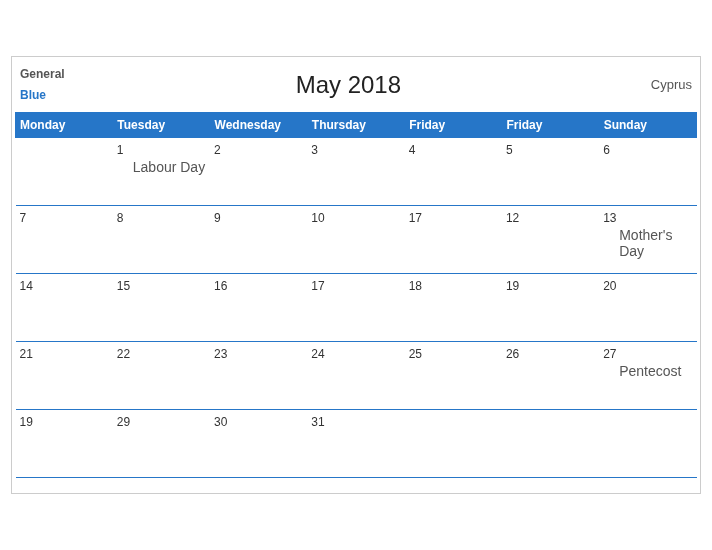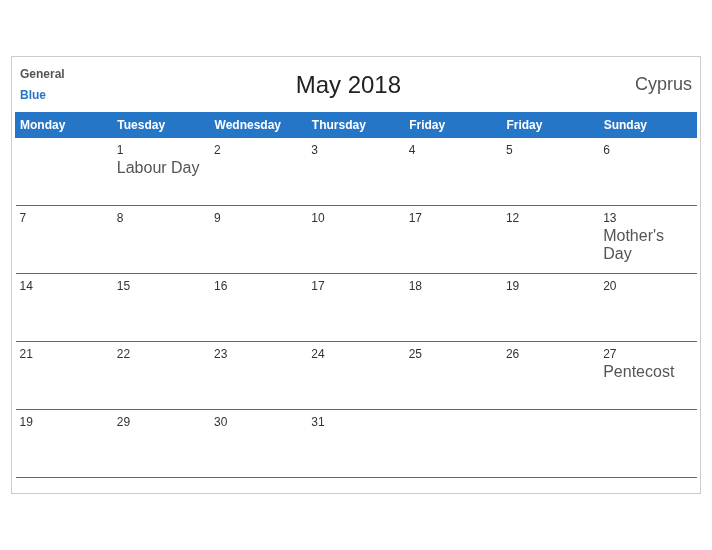--- a/index.html
+++ b/index.html
@@ -35,21 +35,21 @@
     .logo-general { color: #555; font-size: 12px; }
     .logo-blue { color: #2676c8; font-size: 12px; margin-top: 6px; }
     .calendar-title {
       font-size: 24px;
       font-weight: normal;
       color: #222;
       text-align: center;
       flex: 1;
     }
     .country-name {
-      font-size: 18px;
+      font-size: 13px;
       color: #555;
       text-align: right;
       min-width: 60px;
     }
     .calendar-grid {
       width: 100%;
       border-collapse: collapse;
     }
     .calendar-grid thead tr th {
       background: #2676c8;
@@ -75,24 +75,25 @@
       width: calc(100% / 7);
       background: #fff;
     }
     .day-number {
       font-size: 12px;
       color: #333;
       display: block;
       margin-bottom: 2px;
     }
     .event-name {
-      font-size: 16px;
+      font-size: 14px;
       color: #555;
       display: block;
       margin-top: 1px;
+      margin-left: 16px;
     }
     .empty-cell {
       background: #f5f5f5;
     }
   </style>
 </head>
 <body>
 
 <div class="calendar-container">
   <div class="calendar-header">

